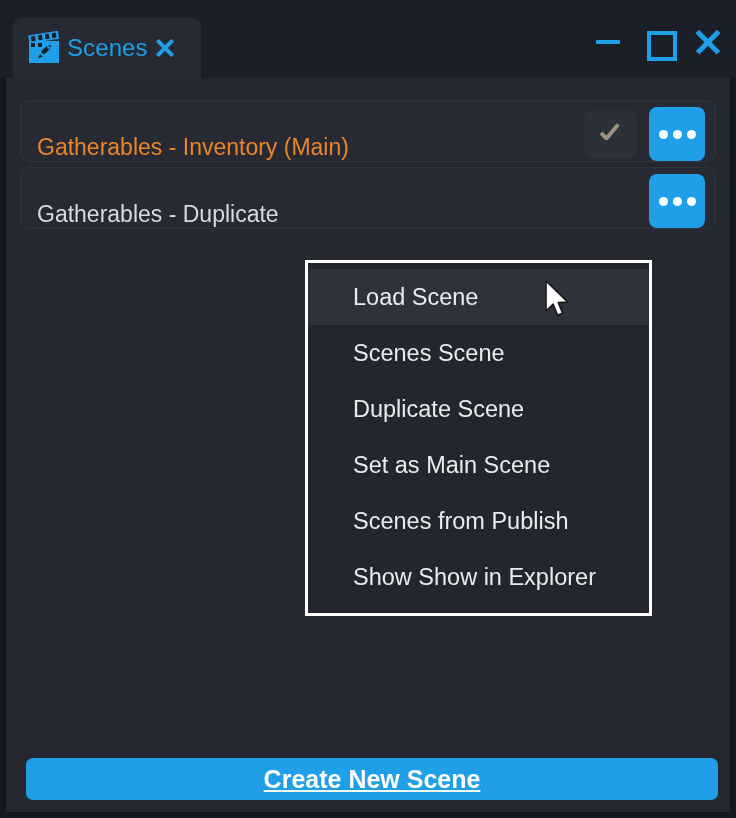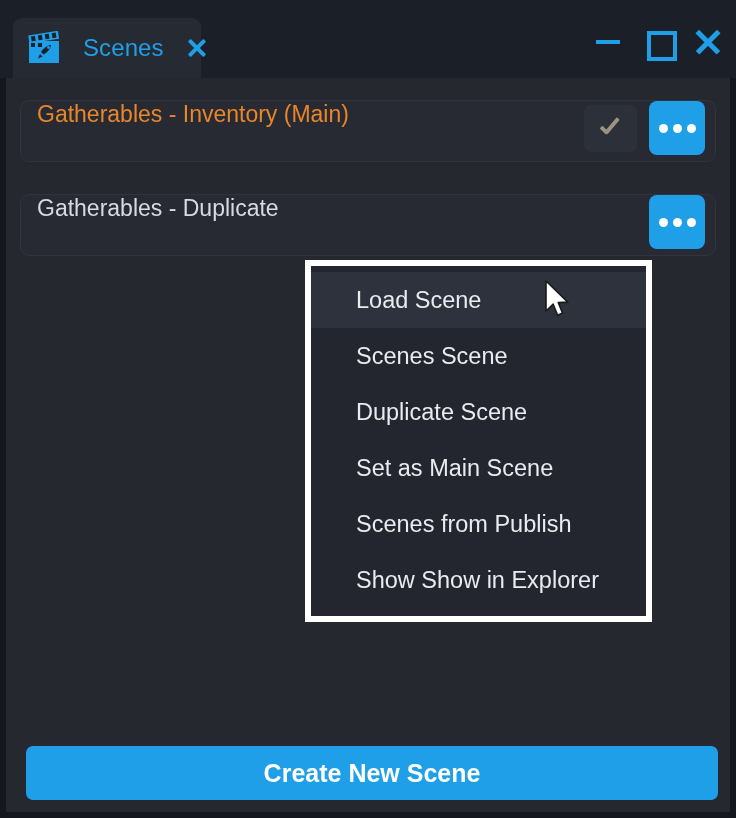--- a/index.html
+++ b/index.html
@@ -32,21 +32,21 @@
     position: absolute;
     left: 13px;
     top: 18px;
     width: 188px;
     height: 60px;
     background: #262a33;
     border-radius: 9px 9px 0 0;
     display: flex;
     align-items: center;
     padding-left: 14px;
-    gap: 22px;
+    gap: 6px;
   }
 
   .tab-icon {
     width: 34px;
     height: 34px;
     flex: 0 0 34px;
     position: relative;
   }
 
   .tab-title {
@@ -129,22 +129,22 @@
     width: 696px;
   }
 
   .scene-row {
     position: relative;
     height: 62px;
     background: #272a33;
     border: 1px solid #30343d;
     border-radius: 9px;
     display: flex;
-    align-items: flex-start;
-    margin-bottom: 32px;
+    align-items: flex-end;
+    margin-bottom: 5px;
     padding-left: 16px;
   }
 
   .scene-name {
     font-size: 23px;
     color: #d7dae0;
     white-space: nowrap;
     overflow: hidden;
     flex: 1 1 auto;
   }
@@ -208,21 +208,21 @@
     background: #ffffff;
   }
 
   
   .context-menu {
     position: absolute;
     left: 299px;
     top: 182px;
     width: 347px;
     background: #23262e;
-    border: 6px solid #ffffff;
+    border: 3px solid #ffffff;
     padding: 6px 0 8px 0;
     z-index: 40;
   }
   .menu-item {
     height: 56px;
     display: flex;
     align-items: center;
     padding-left: 45px;
     font-size: 23.5px;
     color: #e9ebef;
@@ -243,29 +243,30 @@
     z-index: 60;
     pointer-events: none;
   }
 
   
   .create-btn {
     position: absolute;
     left: 20px;
     bottom: 12px;
     width: 692px;
-    height: 54px;
+    height: 42px;
     background: #1f9fe8;
     border: none;
     border-radius: 7px;
     color: #ffffff;
     font-size: 25px;
     font-weight: bold;
     font-family: "Liberation Sans", sans-serif;
     cursor: pointer;
+    text-decoration: underline;
   }
 </style>
 </head>
 <body>
 
 <div id="app">
 
   <div class="titlebar">
 
     <div class="tab">

